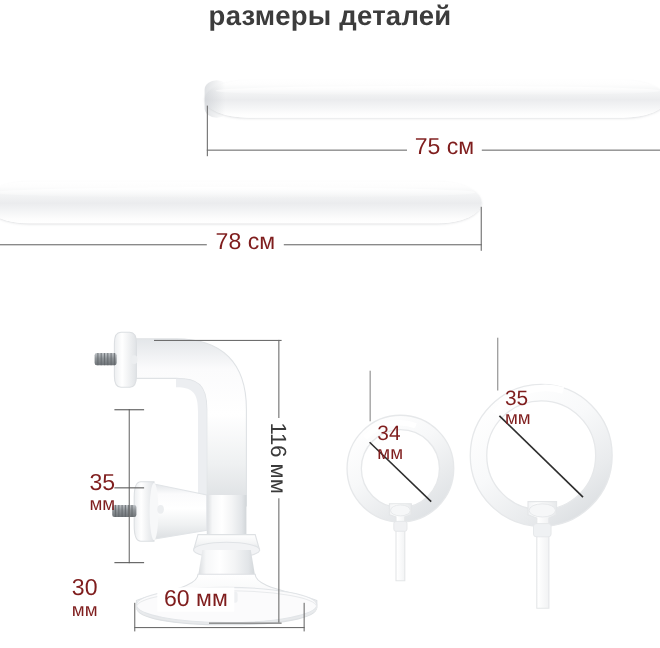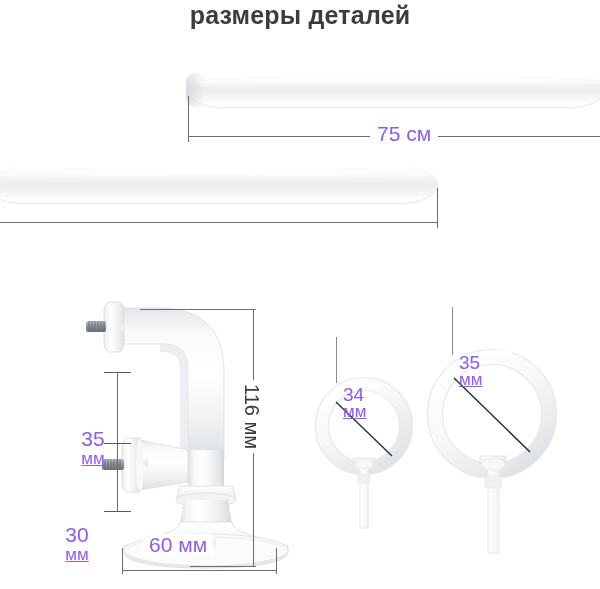--- a/index.html
+++ b/index.html
@@ -36,35 +36,35 @@
     color: #3c3c3c;
     line-height: 30px;
     white-space: nowrap;
   }
 
   
   .dim-text {
     position: absolute;
     font-size: 21px;
     font-weight: 400;
-    color: #8b5cf6;
+    color: #7f1d1d;
     white-space: nowrap;
     background: #ffffff;
     line-height: 22px;
   }
   .dim-text.small {
     font-size: 19px;
     line-height: 19px;
   }
   .dim-text.stack {
     text-align: center;
     background: transparent;
   }
   .dim-text.stack .n { display: block; margin-top: 46px; }
-  .dim-text.stack .u { display: block; font-size: 17px; margin-top: -2px; text-decoration: underline; }
+  .dim-text.stack .u { display: block; font-size: 17px; margin-top: -2px; }
 
   .vert-text {
     position: absolute;
     font-size: 20px;
     color: #3a3a3a;
     white-space: nowrap;
     transform-origin: 0 0;
     background: #ffffff;
     line-height: 20px;
   }
@@ -138,20 +138,21 @@
   <div class="rod" style="left:186px; top:73px; width:420px; height:34px;"></div>
 
   <div class="vline" style="left:188px; top:96px; height:46px;"></div>
   <div class="hline" style="left:188px; top:136px; width:412px;"></div>
   <div class="dim-text" style="left:370px; top:123px; padding:0 7px;">75 см</div>
 
   <div class="rod plain" style="left:-14px; top:165px; width:452px; height:38px;"></div>
 
   <div class="vline" style="left:437px; top:188px; height:40px;"></div>
   <div class="hline" style="left:0px; top:222px; width:438px;"></div>
+  <div class="dim-text" style="left:188px; top:209px; padding:0 8px;">78 см</div>
 
   <svg style="position:absolute; left:84px; top:300px;" width="200" height="275" viewBox="0 0 200 275">
     <defs>
       <linearGradient id="gPipeV" x1="0" y1="0" x2="1" y2="0">
         <stop offset="0%" stop-color="#d9dcdf"></stop>
         <stop offset="14%" stop-color="#f6f7f8"></stop>
         <stop offset="38%" stop-color="#ffffff"></stop>
         <stop offset="64%" stop-color="#f3f4f5"></stop>
         <stop offset="88%" stop-color="#e2e5e8"></stop>
         <stop offset="100%" stop-color="#d2d6d9"></stop>

